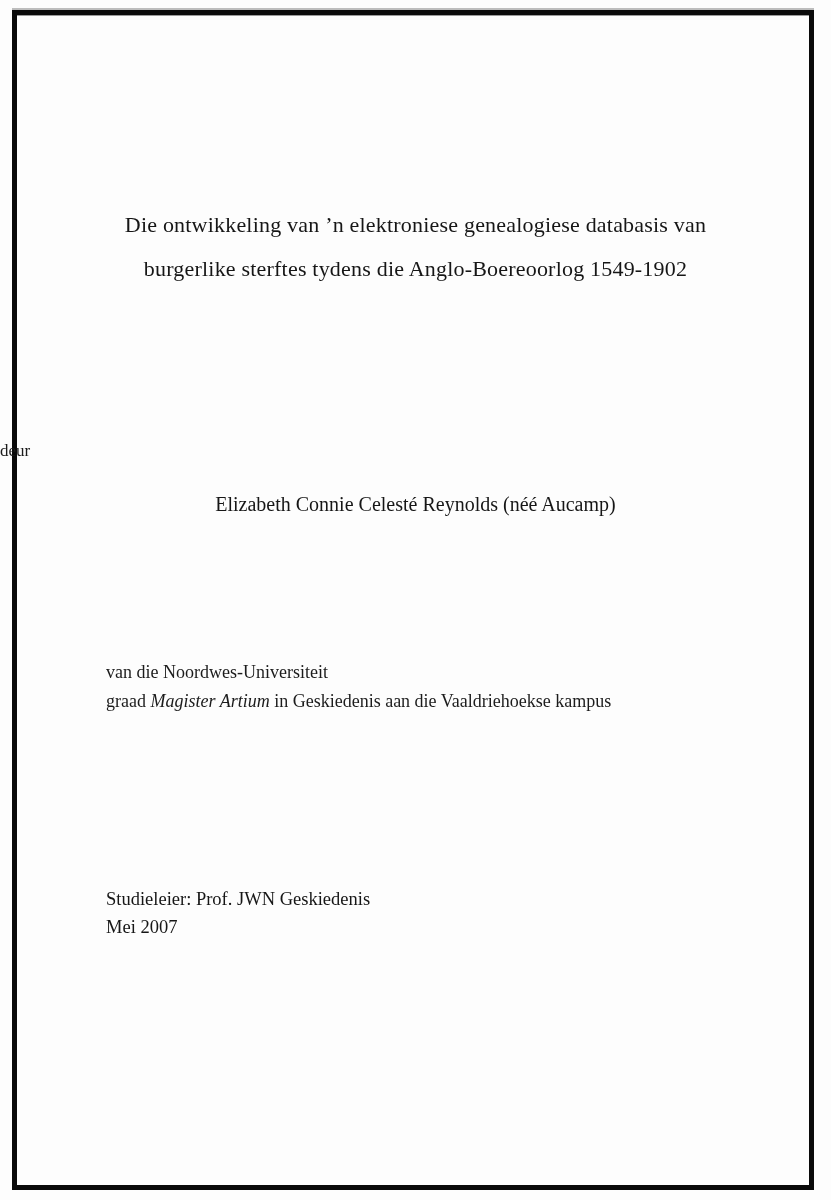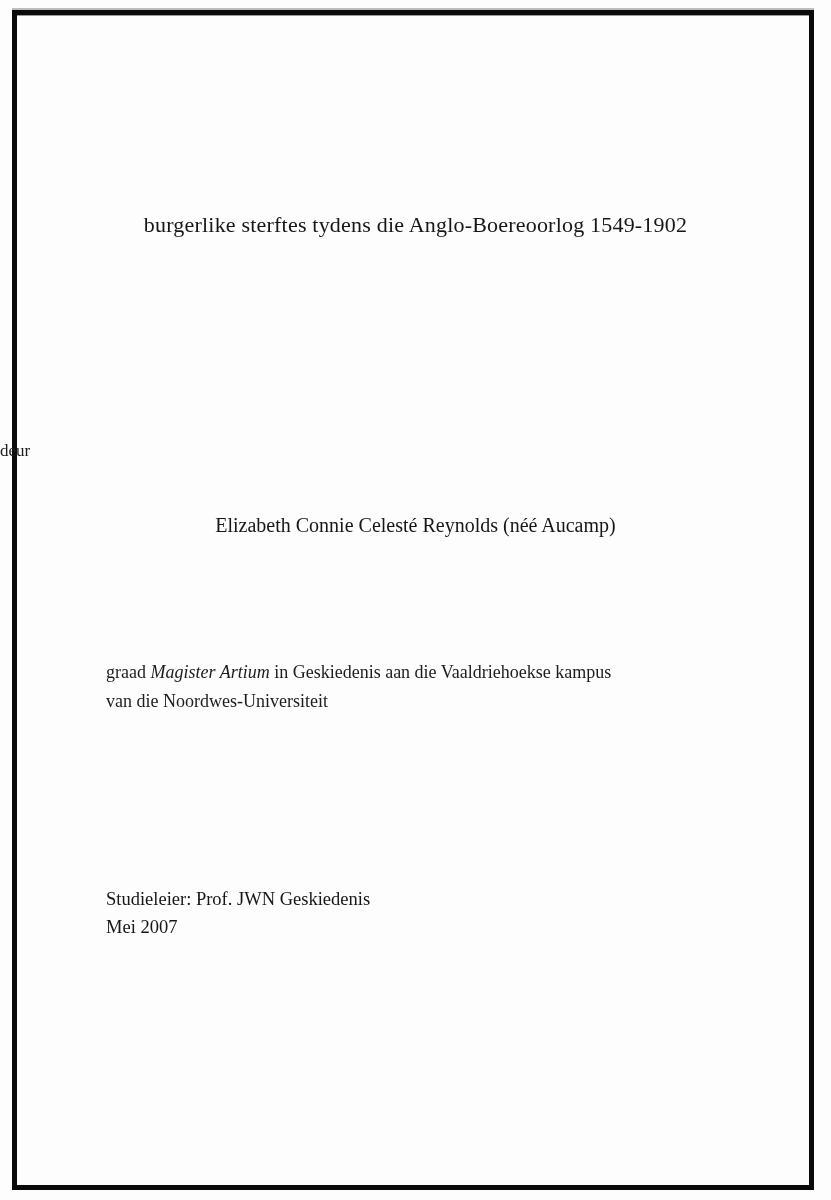--- a/index.html
+++ b/index.html
@@ -41,21 +41,21 @@
     top: 438px;
     left: 0;
     right: 0;
     text-align: left;
     font-size: 17px;
     line-height: 26px;
     color: #1c1c1c;
   }
   .author-line {
     position: absolute;
-    top: 510px;
+    top: 489px;
     left: 0;
     right: 0;
     text-align: center;
     font-size: 20px;
     line-height: 30px;
     color: #161616;
   }
   .statement-block {
     position: absolute;
     top: 658px;
@@ -110,30 +110,31 @@
   .logo-text .l2, .logo-text .l3 { font-size: 13.5px; letter-spacing: 1.6px; }
 </style>
 </head>
 <body>
 
 <div class="scan-page">
 
   <div class="page-frame"></div>
 
   <div class="title-block">
+    <div>Die ontwikkeling van ’n elektroniese genealogiese databasis van</div>
     <div>burgerlike sterftes tydens die Anglo-Boereoorlog 1549-1902</div>
   </div>
 
   <div class="byline">deur</div>
 
   <div class="author-line">Elizabeth Connie Celesté Reynolds (néé Aucamp)</div>
 
   <div class="statement-block">
+    <div>van die Noordwes-Universiteit</div>
     <div><span>graad </span><span class="italic">Magister Artium</span><span> in Geskiedenis aan die Vaaldriehoekse kampus</span></div>
-    <div>van die Noordwes-Universiteit</div>
   </div>
 
   <div class="supervisor-block">
     <div>Studieleier: Prof. JWN Geskiedenis</div>
     <div>Mei 2007</div>
   </div>
 
 
 </div>
 

